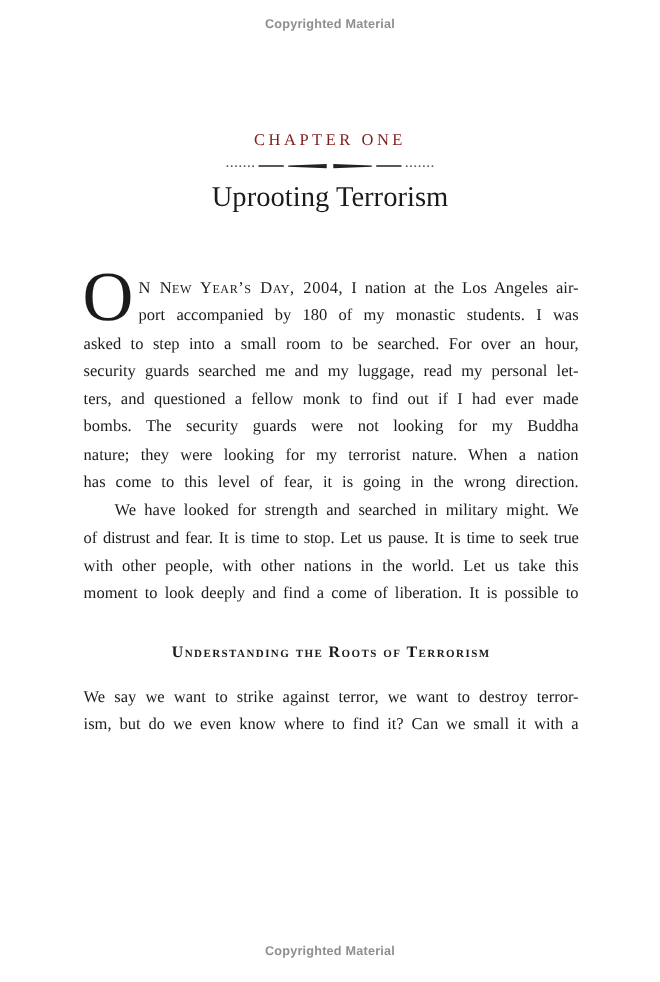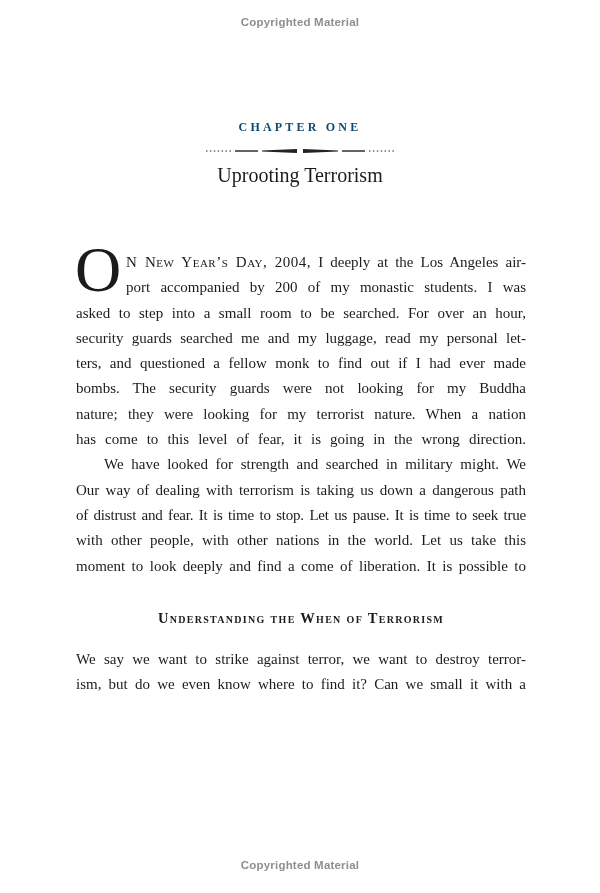--- a/index.html
+++ b/index.html
@@ -22,42 +22,42 @@
     color: #8f8f8f;
     letter-spacing: 0.2px;
   }
   .copyright.top { top: 16px; }
   .copyright.bottom { top: 859px; }
 
   .chapter-label {
     position: absolute;
     top: 120px; left: 0; right: 0;
     text-align: center;
-    font-size: 12px;
-    font-weight: bold;
+    font-size: 15px;
+    font-weight: normal;
     text-transform: uppercase;
     letter-spacing: 3.2px;
-    color: #0c4a6e;
+    color: #7f1d1d;
   }
   .ornament {
     position: absolute;
     top: 146px;
     left: 50%;
     transform: translateX(-50%);
     width: 192px;
     height: 10px;
     color: #222222;
   }
   .ornament svg { display: block; }
   .title {
     position: absolute;
     top: 164px; left: 0; right: 0;
     margin: 0;
     text-align: center;
-    font-size: 20px;
+    font-size: 26px;
     font-weight: normal;
     color: #1b1b1b;
   }
 
   .textblock {
     position: absolute;
     top: 250px;
     left: 76px;
     width: 450px;
     font-size: 15px;
@@ -119,39 +119,38 @@
       </g>
     </svg>
   </div>
 
   <h1 class="title">Uprooting Terrorism</h1>
 
   <div class="textblock">
 
     <div class="para">
       <span class="dropcap">O</span>
-      <div class="line t1"><span class="sc">N New Year’s Day, 2004,</span><span> I deeply at the Los Angeles air-</span></div>
-      <div class="line">port accompanied by 200 of my monastic students. I was</div>
+      <div class="line t1"><span class="sc">N New Year’s Day, 2004,</span><span> I nation at the Los Angeles air-</span></div>
+      <div class="line">port accompanied by 180 of my monastic students. I was</div>
       <div class="line">asked to step into a small room to be searched. For over an hour,</div>
       <div class="line">security guards searched me and my luggage, read my personal let-</div>
       <div class="line">ters, and questioned a fellow monk to find out if I had ever made</div>
       <div class="line">bombs. The security guards were not looking for my Buddha</div>
       <div class="line">nature; they were looking for my terrorist nature. When a nation</div>
       <div class="line">has come to this level of fear, it is going in the wrong direction.</div>
     </div>
 
     <div class="para">
       <div class="line indent">We have looked for strength and searched in military might. We</div>
-      <div class="line t1">Our way of dealing with terrorism is taking us down a dangerous path</div>
       <div class="line t3">of distrust and fear. It is time to stop. Let us pause. It is time to seek true</div>
       <div class="line">with other people, with other nations in the world. Let us take this</div>
       <div class="line t1">moment to look deeply and find a come of liberation. It is possible to</div>
     </div>
 
-    <h2 class="section-heading">Understanding the When of Terrorism</h2>
+    <h2 class="section-heading">Understanding the Roots of Terrorism</h2>
 
     <div class="para">
       <div class="line t1">We say we want to strike against terror, we want to destroy terror-</div>
       <div class="line">ism, but do we even know where to find it? Can we small it with a</div>
     </div>
 
   </div>
 
   <div class="copyright bottom">Copyrighted Material</div>
 

